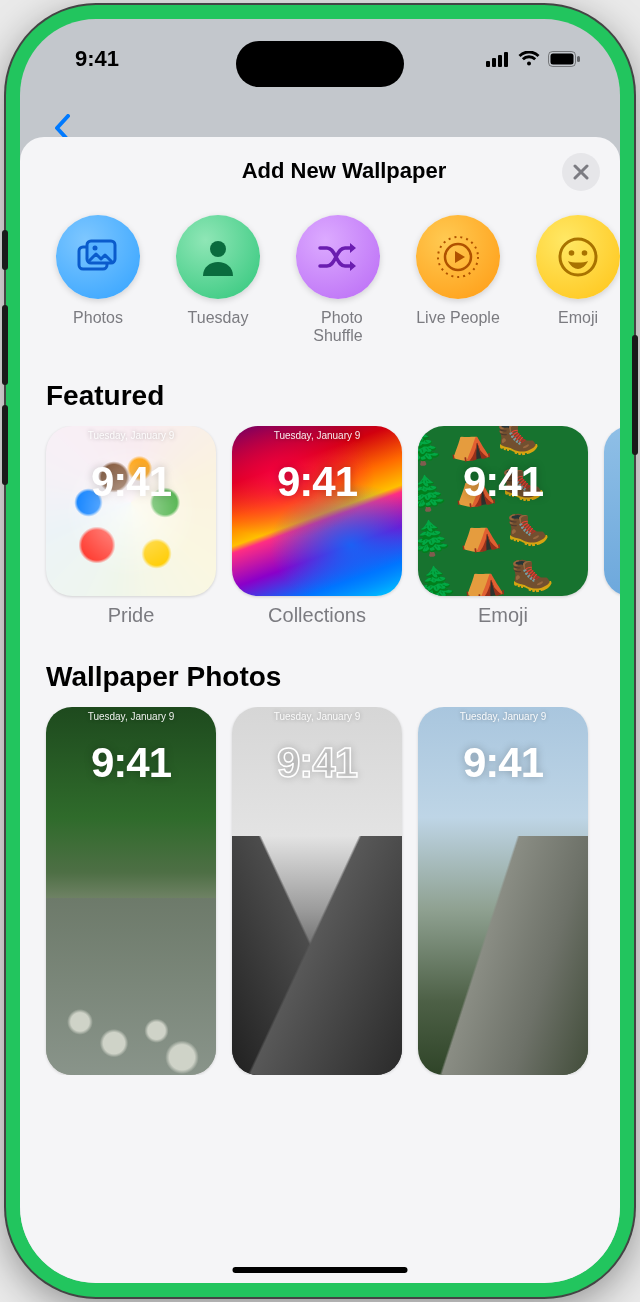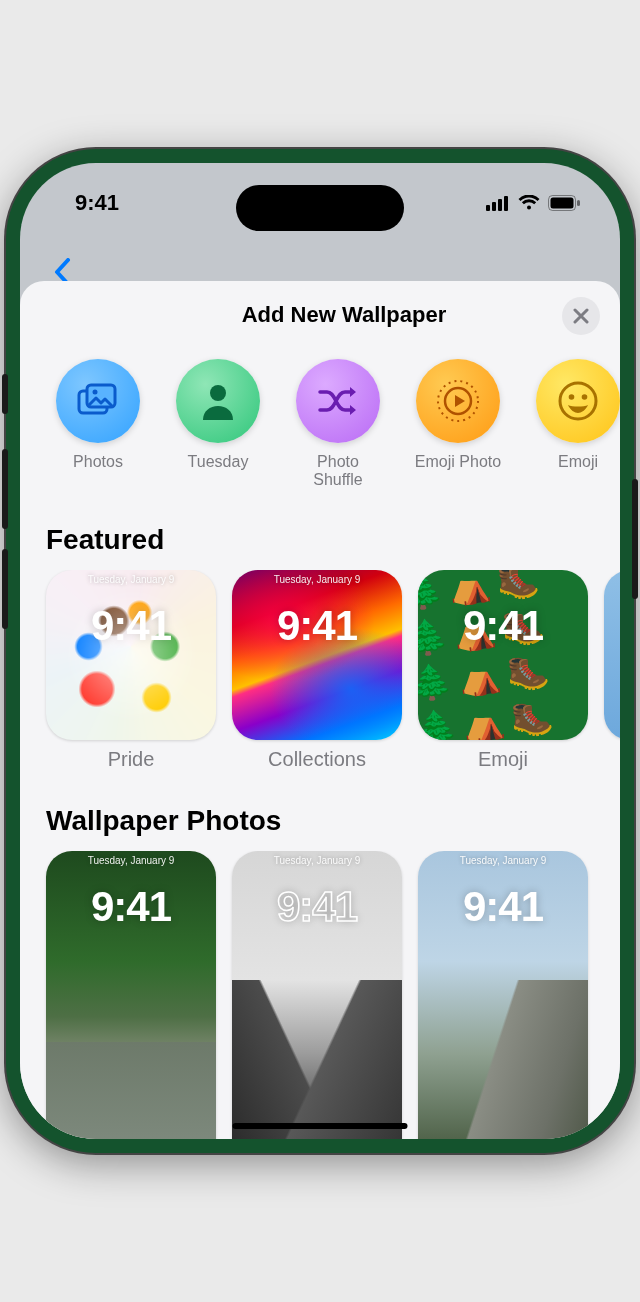--- a/index.html
+++ b/index.html
@@ -13,22 +13,22 @@
     width: 640px;
     height: 1302px;
     background: #eaeaea;
     display: flex;
     justify-content: center;
     align-items: center;
   }
   
   .phone {
     width: 628px;
-    height: 1004px;
-    background: #14532d;
+    height: 1292px;
+    background: #22c55e;
     border-radius: 90px;
     padding: 14px;
     position: relative;
     box-shadow: 0 0 0 2px #444, 0 10px 40px rgba(0,0,0,.4);
   }
   .side-btn {
     position: absolute;
     background: #1a1a1a;
     border-radius: 3px;
   }
@@ -139,21 +139,21 @@
     border-radius:50%;
     display:flex;
     align-items:center;
     justify-content:center;
     box-shadow: 0 2px 6px rgba(0,0,0,.15);
   }
   .cat .label {
     margin-top:10px;
     font-size:16px;
     color:#7b7b80;
-    text-align:center;
+    text-align:right;
     line-height:1.15;
   }
 
   .c-photos   { background: radial-gradient(circle at 35% 30%, #7ec7ff, #32a2ff); }
   .c-people   { background: radial-gradient(circle at 35% 30%, #8fe6b6, #2fc67a); }
   .c-shuffle  { background: radial-gradient(circle at 35% 30%, #dcaaff, #b96af5); }
   .c-live     { background: radial-gradient(circle at 35% 30%, #ffca52, #ff9a12); }
   .c-emoji    { background: radial-gradient(circle at 35% 30%, #ffe865, #ffc316); }
 
   
@@ -384,21 +384,21 @@
 Shuffle</div>
         </div>
         <div class="cat">
           <div class="circle c-live">
             <svg width="46" height="46" viewBox="0 0 46 46">
                 <circle cx="23" cy="23" r="20" fill="none" stroke="#b05200" stroke-width="2" stroke-dasharray="2 4"></circle>
                 <circle cx="23" cy="23" r="13" fill="none" stroke="#b05200" stroke-width="2.5"></circle>
                 <path d="M20 17v12l10-6z" fill="#b05200"></path>
               </svg>
           </div>
-          <div class="label">Emoji Photo</div>
+          <div class="label">Live People</div>
         </div>
         <div class="cat">
           <div class="circle c-emoji">
             <svg width="42" height="42" viewBox="0 0 42 42">
                 <circle cx="21" cy="21" r="18" fill="none" stroke="#a87200" stroke-width="3"></circle>
                 <circle cx="14.5" cy="17" r="2.8" fill="#a87200"></circle>
                 <circle cx="27.5" cy="17" r="2.8" fill="#a87200"></circle>
                 <path d="M11 25c2 5 7 8 10 8s8-3 10-8c-4 2-16 2-20 0z" fill="#a87200"></path>
               </svg>
           </div>

